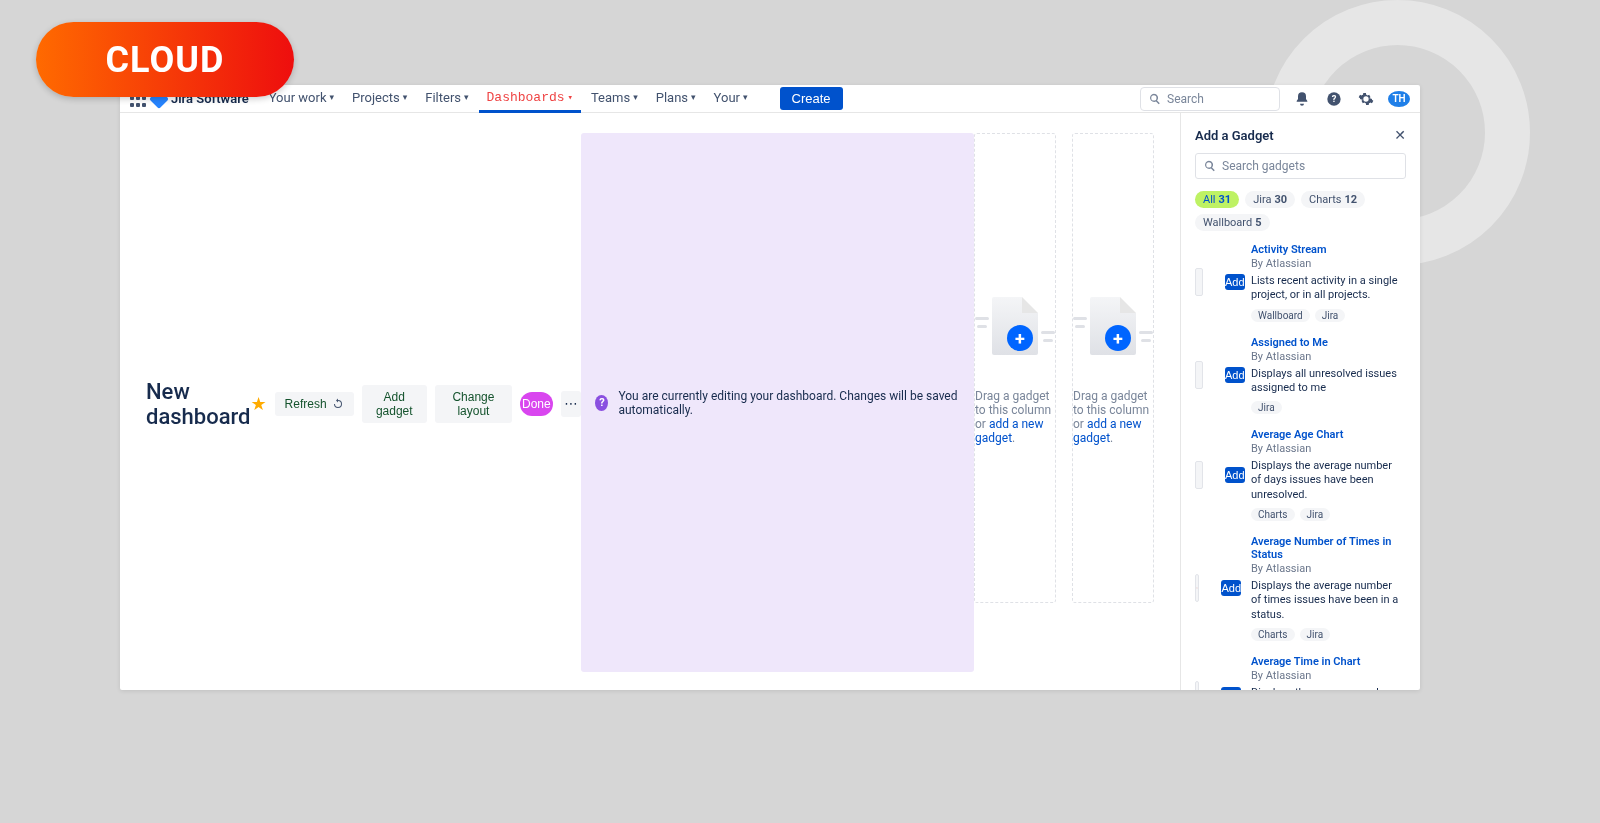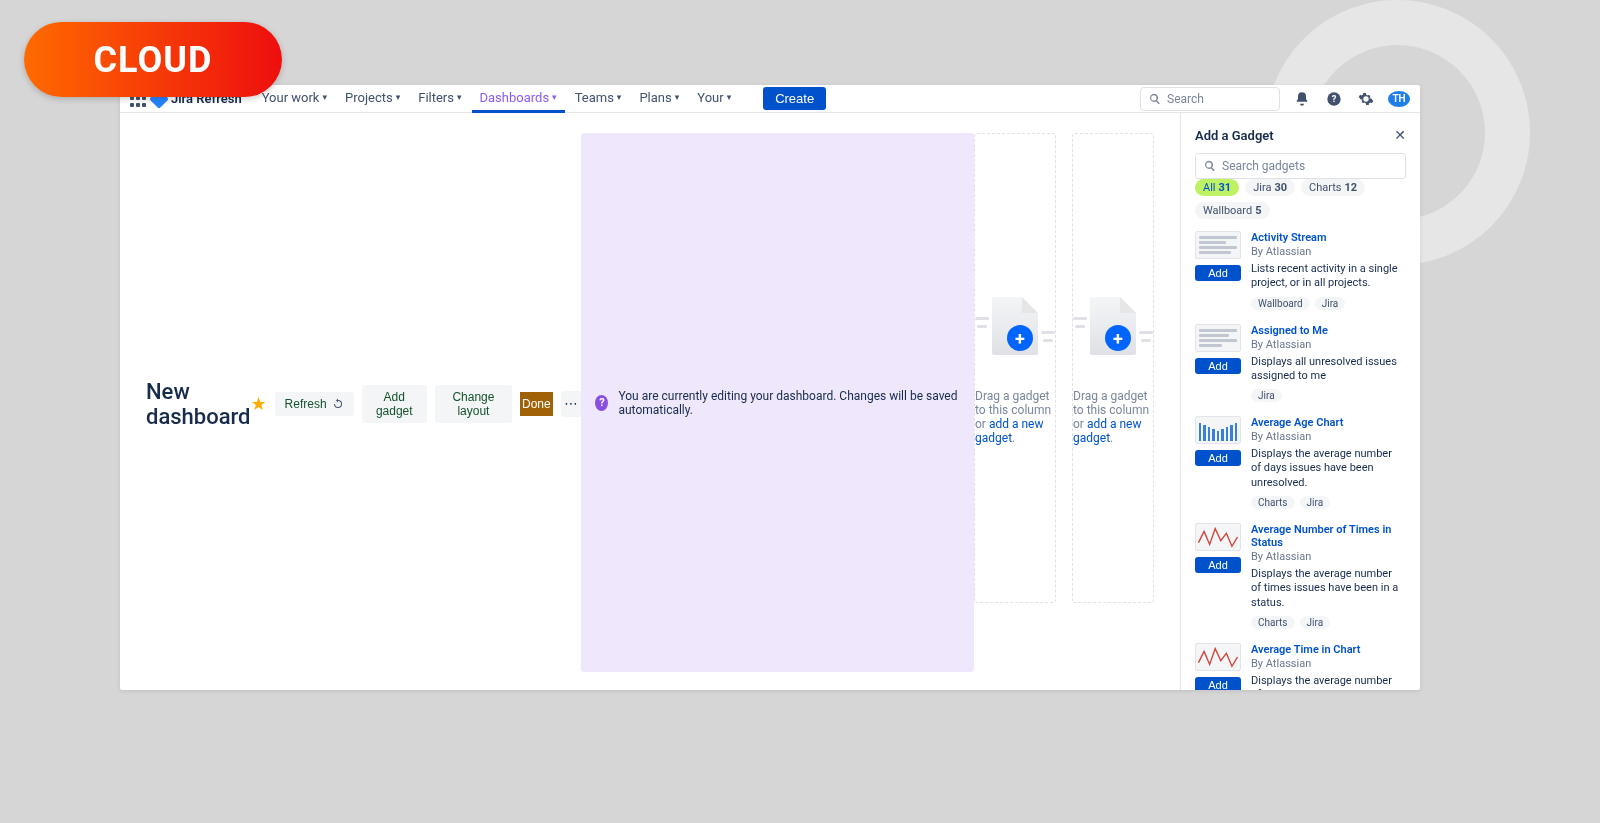--- a/index.html
+++ b/index.html
@@ -26,21 +26,21 @@
     position: absolute;
     right: 70px;
     top: 0;
     width: 265px;
     height: 265px;
     border: 45px solid #e6e6e6;
     border-radius: 50%;
   }
   .cloud-badge {
     position: absolute;
-    left: 24px;
+    left: 36px;
     top: 22px;
     width: 258px;
     height: 75px;
     background: linear-gradient(90deg,#ff6a00,#ee0e0e);
     border-radius: 40px;
     display: flex;
     align-items: center;
     justify-content: center;
     color: #fff;
     font-weight: 700;
@@ -58,39 +58,39 @@
     font-size: 13px;
     color: #42526e;
     position: relative;
   }
   .topnav .apps-icon { width: 18px; height: 18px; margin-right: 4px; display:flex;flex-wrap:wrap;gap:2px; }
   .topnav .apps-icon span { width:4px;height:4px;background:#42526e;border-radius:1px; }
   .topnav .logo { display:flex;align-items:center;gap:5px;color:#172b4d;font-weight:600;margin-right:12px; }
   .topnav .logo-diamond { width:14px;height:14px;background:#2684ff;transform:rotate(45deg);border-radius:2px; }
   .topnav .nav-items { display:flex;gap:2px; }
   .nav-item { display:flex;align-items:center;gap:3px;padding:4px 8px;cursor:pointer;border-bottom:3px solid transparent;height:28px; }
-  .nav-item.active { color:#8b5cf6;border-bottom-color:#0052cc; }
+  .nav-item.active { color:#ef4444;border-bottom-color:#0052cc;font-family:Liberation Mono, monospace; }
   .chev { font-size:9px; }
   .btn-create { background:#0052cc;color:#fff;border:none;padding:4px 12px;border-radius:3px;font-size:13px;margin-left:24px;cursor:pointer; }
   .topnav .right { margin-left:auto;display:flex;align-items:center;gap:12px; }
   .search-box { display:flex;align-items:center;background:#fff;border:1px solid #dfe1e6;border-radius:4px;padding:2px 8px;height:24px;width:140px;color:#7a869a;gap:6px;font-size:12px; }
   .search-box svg { width:12px;height:12px;fill:#7a869a; }
   .icon-btn { width:20px;height:20px;display:flex;align-items:center;justify-content:center;cursor:pointer;color:#42526e; }
   .avatar { width:22px;height:16px;border-radius:50%;background:#1f7fe8;color:#fff;display:flex;align-items:center;justify-content:center;font-size:10px;font-weight:600; }
   
   .main-area { display:flex;height:calc(100% - 28px); }
   .main-left { flex:1;padding:20px 26px 0 26px;overflow:hidden;display:flex;flex-direction:row; }
   .main-right { width:240px;border-left:1px solid #e6e6e6;padding:14px 14px 0 14px;display:flex;flex-direction:column;overflow:hidden; }
   
   .dash-header { display:flex;align-items:center;margin-bottom:16px; }
   .dash-title { font-size:22px;font-weight:500;color:#172b4d;flex:1; }
   .action-row { display:flex;align-items:center;gap:8px; }
   .star { color:#ffab00;font-size:18px;cursor:pointer; }
   .grey-btn { background:#f4f5f7;border:none;padding:5px 10px;border-radius:3px;font-size:12px;color:#14532d;cursor:pointer;display:flex;align-items:center;gap:5px; }
-  .blue-btn { background:#a16207;color:#fff;border:none;padding:5px 2px;border-radius:0;font-size:12px;cursor:pointer; }
+  .blue-btn { background:#d946ef;color:#fff;border:none;padding:5px 2px;border-radius:12px;font-size:12px;cursor:pointer; }
   .more-btn { background:#f4f5f7;border:none;width:28px;height:26px;border-radius:3px;cursor:pointer;color:#172b4d; }
   
   .info-banner { background:#efe7fb;border-radius:3px;padding:10px 14px;font-size:12px;color:#172b4d;display:flex;align-items:center;gap:10px;margin-bottom:18px; }
   .info-banner .q { width:16px;height:16px;border-radius:50%;background:#8a4fe0;color:#fff;display:flex;align-items:center;justify-content:center;font-size:11px;font-weight:700; }
   
   .columns { display:flex;gap:16px;flex:1;min-height:0; }
   .column { flex:1;border:1px dashed #dfe1e6;border-radius:3px;display:flex;flex-direction:column;align-items:center;justify-content:center;color:#7a869a;font-size:12px;height:470px; }
   .drop-fig { margin-bottom:18px;position:relative;width:80px;height:80px; }
   .drop-fig .page { width:46px;height:58px;background:linear-gradient(#f4f5f7,#dfe1e6);position:absolute;left:17px;top:6px;border-radius:2px; }
   .drop-fig .corner { position:absolute;left:47px;top:6px;width:0;height:0;border-left:16px solid #e6e6e6;border-top:16px solid #fff; }
@@ -98,29 +98,29 @@
   .drop-fig .line.l1 { left:0;top:26px;width:14px; }
   .drop-fig .line.l2 { left:2;top:34px;width:10px; }
   .drop-fig .line.r1 { right:0;top:40px;width:14px; }
   .drop-fig .line.r2 { right:2px;top:48px;width:10px; }
   .drop-fig .plus { position:absolute;left:32px;top:34px;width:26px;height:26px;border-radius:50%;background:#0065ff;display:flex;align-items:center;justify-content:center;color:#fff;font-weight:700;font-size:18px; }
   .column .link { color:#0052cc;cursor:pointer; }
   
   .panel-title-row { display:flex;align-items:center;margin-bottom:10px; }
   .panel-title { font-size:13px;font-weight:600;color:#172b4d;flex:1; }
   .close-x { cursor:pointer;color:#42526e;font-size:14px; }
-  .gadget-search { border:1px solid #dfe1e6;border-radius:3px;padding:5px 8px;display:flex;align-items:center;gap:6px;color:#7a869a;font-size:12px;margin-bottom:0; }
+  .gadget-search { border:1px solid #dfe1e6;border-radius:3px;padding:5px 8px;display:flex;align-items:center;gap:6px;color:#7a869a;font-size:12px;margin-bottom:12px; }
   .gadget-search svg { width:12px;height:12px;fill:#7a869a; }
   .chips { display:flex;flex-wrap:wrap;gap:6px;margin-bottom:12px; }
   .chip { background:#f4f5f7;border-radius:10px;padding:2px 8px;font-size:11px;color:#42526e;cursor:pointer;display:flex;gap:3px;align-items:center; }
   .chip.active { background:#bef264;color:#0052cc; }
   .chip .bold { font-weight:700; }
   .gadgets { overflow-y:auto;flex:1;padding-right:2px; }
   .gadget { display:flex;gap:10px;margin-bottom:14px; }
-  .gadget-left { width:46px;display:flex;flex-direction:column;align-items:center;gap:6px; }
+  .gadget-left { width:46px;display:flex;align-items:center;gap:22px; }
   .thumb { width:46px;height:28px;background:#f4f5f7;border:1px solid #e2e4e9;border-radius:2px;display:flex;align-items:center;justify-content:center;overflow:hidden; }
   .add-btn { background:#0052cc;color:#fff;border:none;border-radius:3px;padding:2px 0;width:46px;font-size:11px;cursor:pointer; }
   .gadget-body { flex:1;font-size:11px;color:#172b4d; }
   .gadget-body .name { font-weight:600;color:#0052cc;margin-bottom:1px;cursor:pointer; }
   .gadget-body .by { color:#6b778c;margin-bottom:4px; }
   .gadget-body .desc { color:#172b4d;margin-bottom:6px;line-height:1.3; }
   .gadget-tags { display:flex;gap:5px; }
   .tag { background:#f4f5f7;border-radius:9px;padding:1px 7px;font-size:10px;color:#42526e; }
   
   .thumb.bars { align-items:flex-end;gap:2px;padding:2px 3px; }
@@ -147,21 +147,21 @@
         <span></span>
         <span></span>
         <span></span>
         <span></span>
         <span></span>
         <span></span>
         <span></span>
     </div>
     <div class="logo">
       <div class="logo-diamond"></div>
-      <span>Jira Refresh</span>
+      <span>Jira Software</span>
     </div>
     <div class="nav-items" id="nav-items">
         <div class="nav-item">
           <span>Your work</span>
           <span class="chev">▾</span>
         </div>
         <div class="nav-item">
           <span>Projects</span>
           <span class="chev">▾</span>
         </div>

